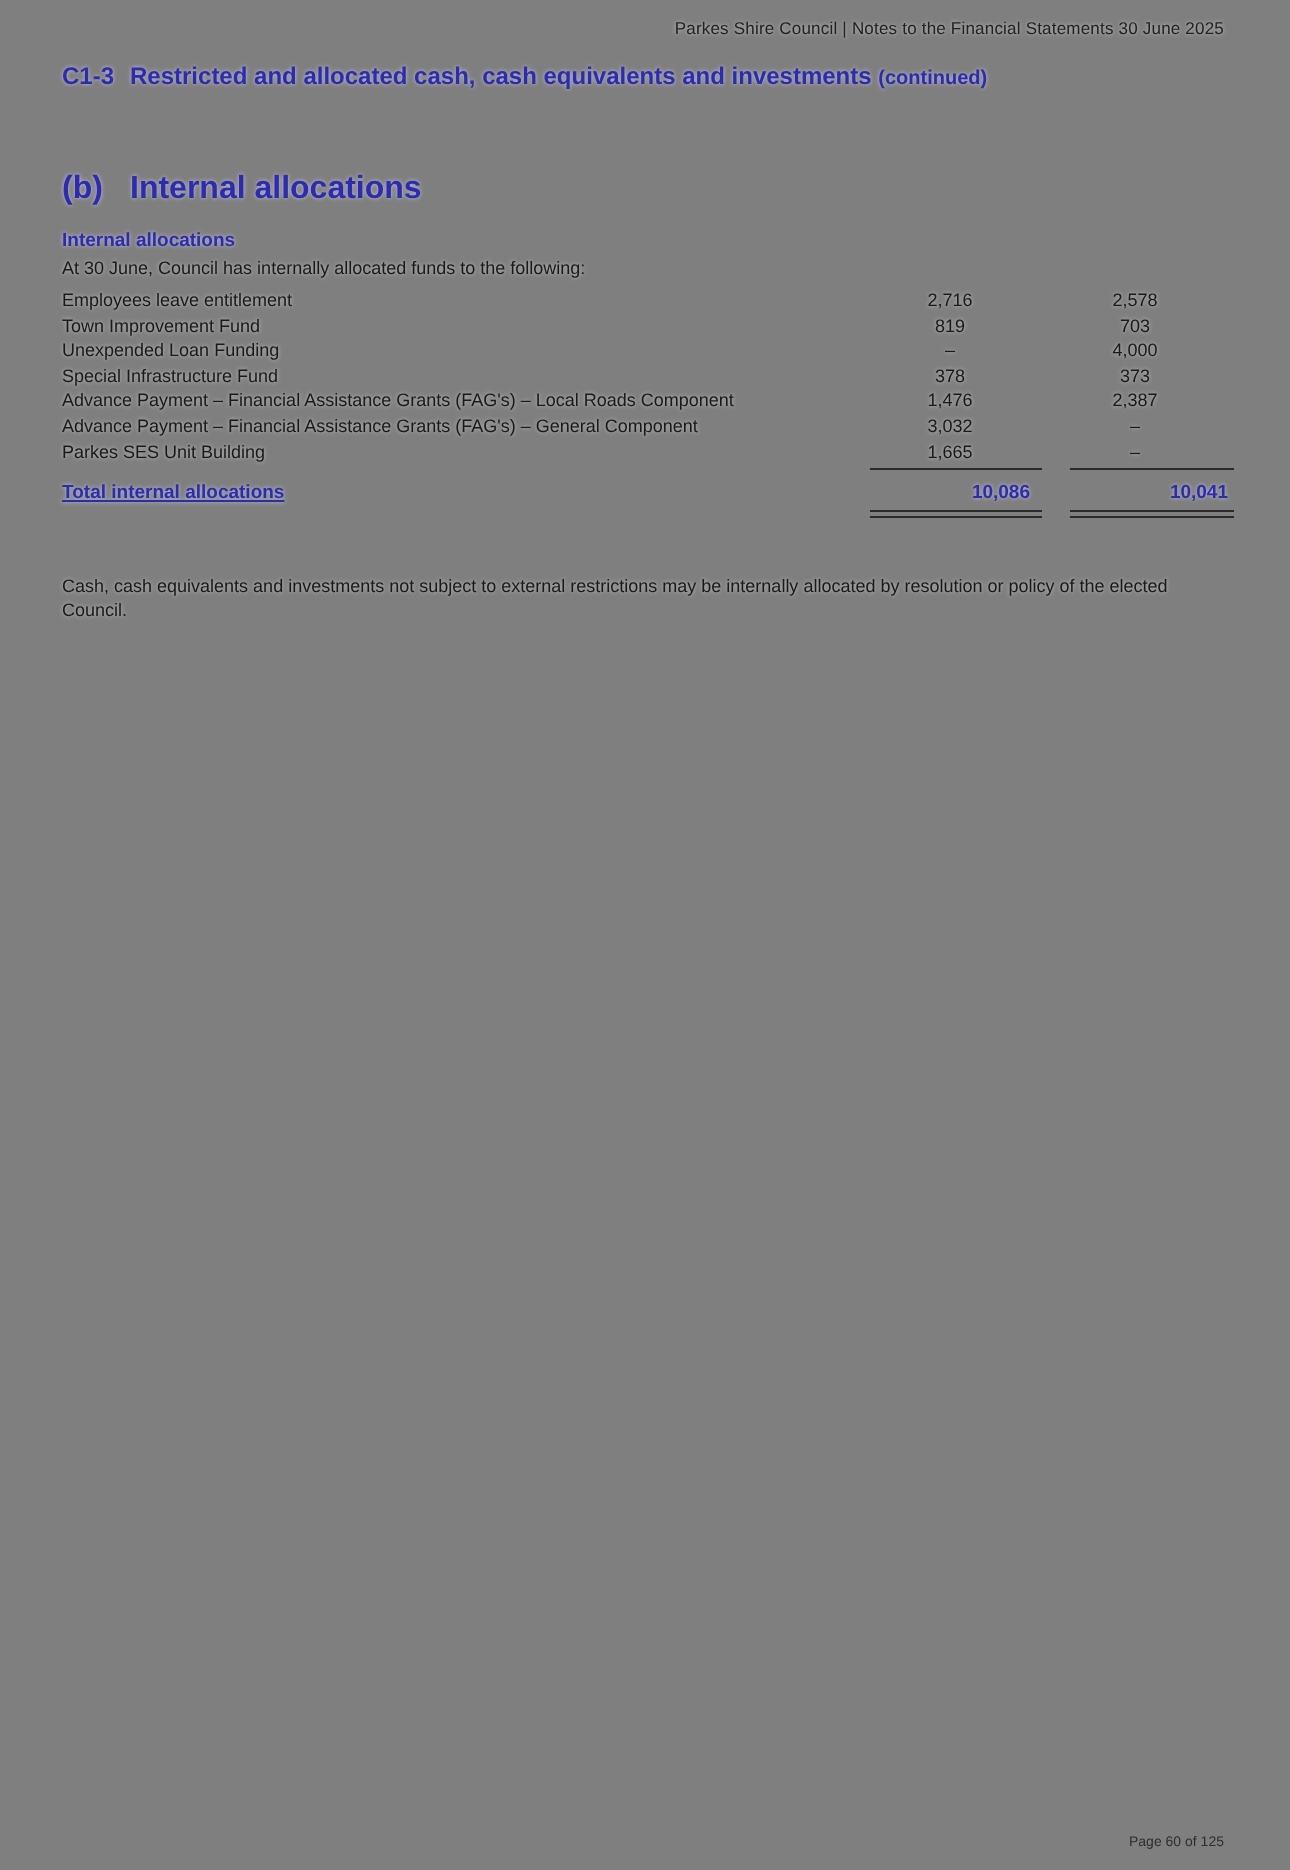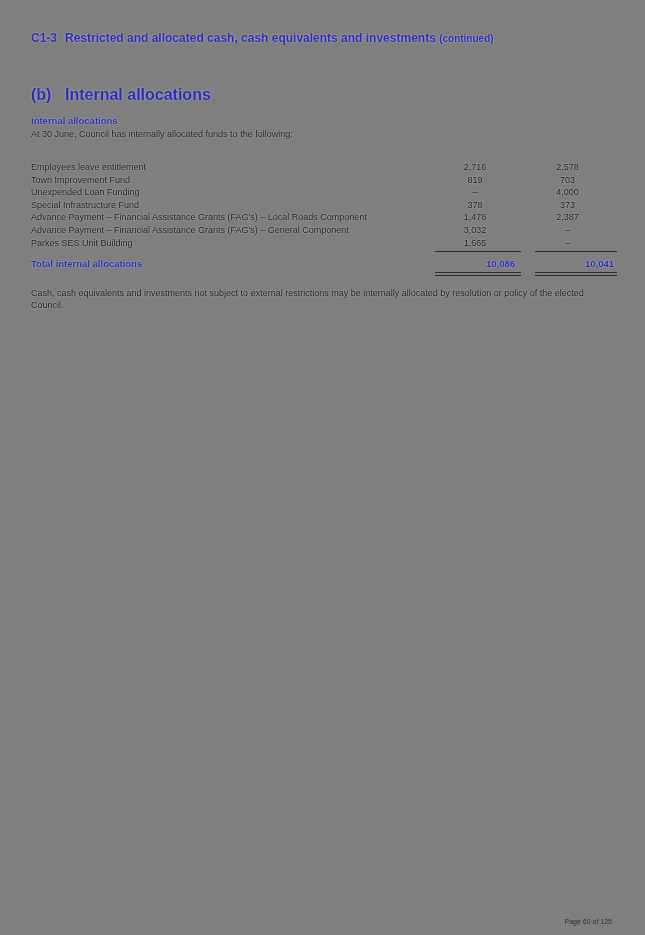--- a/index.html
+++ b/index.html
@@ -49,33 +49,33 @@
   .sub-heading{
     position:absolute;top:115px;left:31px;
     color:#2b2bb8;font-weight:bold;font-size:9.5px;
   }
   .intro{
     position:absolute;top:129px;left:31px;right:33px;
     font-size:9px;color:#1a1a1a;
   }
 
   
-  .alloc-table{position:absolute;top:161px;left:30px;width:587px;font-size:9px;}
+  .alloc-table{position:absolute;top:144px;left:30px;width:587px;font-size:9px;}
   .trow{display:flex;align-items:baseline;height:12.6px;line-height:12.6px;}
   .trow .lab{flex:1 1 auto;padding-left:1px;}
   .trow .v25{width:86px;text-align:center;padding-right:6px;box-sizing:border-box;}
   .trow .v24{width:96px;text-align:center;padding-right:3px;box-sizing:border-box;}
   .rule-row{display:flex;height:4px;margin-top:2px;}
   .rule-row .sp{flex:1 1 auto;}
   .rule-row .r25{width:86px;border-top:1px solid #2a2a2a;}
   .rule-row .gap{width:14px;}
   .rule-row .r24{width:82px;border-top:1px solid #2a2a2a;}
   .total-row{display:flex;align-items:baseline;height:15px;line-height:15px;
     color:#2b2bb8;font-weight:bold;font-size:9.5px;margin-top:1px;}
-  .total-row .lab{flex:1 1 auto;padding-left:1px;}
+  .total-row .lab{flex:1 1 auto;padding-left:1px;text-decoration:underline;}
   .total-row .v25{width:86px;text-align:right;padding-right:6px;box-sizing:border-box;}
   .total-row .v24{width:96px;text-align:right;padding-right:3px;box-sizing:border-box;}
   .dbl-rule{display:flex;height:5px;margin-top:1px;}
   .dbl-rule .sp{flex:1 1 auto;}
   .dbl-rule .r25{width:86px;border-top:1px solid #2a2a2a;border-bottom:1px solid #2a2a2a;height:2px;}
   .dbl-rule .gap{width:14px;}
   .dbl-rule .r24{width:82px;border-top:1px solid #2a2a2a;border-bottom:1px solid #2a2a2a;height:2px;}
 
   
   .closing-note{
@@ -87,20 +87,21 @@
   .doc-footer{
     position:absolute;top:918px;left:30px;right:33px;
     text-align:right;font-size:7px;color:#2e2e2e;
   }
 </style>
 </head>
 <body>
 
 <div class="sheet">
 
+  <div class="doc-header halo">Parkes Shire Council | Notes to the Financial Statements 30 June 2025</div>
 
   <div class="note-title halo">
     <span class="code">C1-3</span><span>Restricted and allocated cash, cash equivalents and investments</span>
     <span class="cont">(continued)</span>
   </div>
 
 
   <div class="section-heading halo">
     <span class="lbl">(b)</span><span>Internal allocations</span>
   </div>

